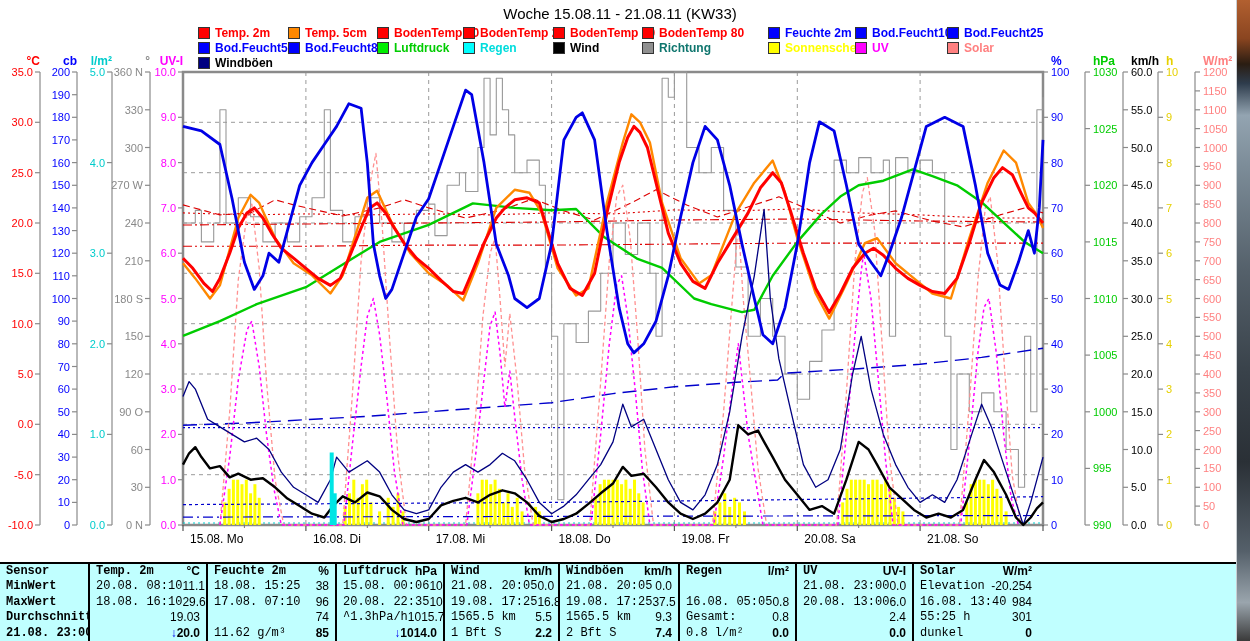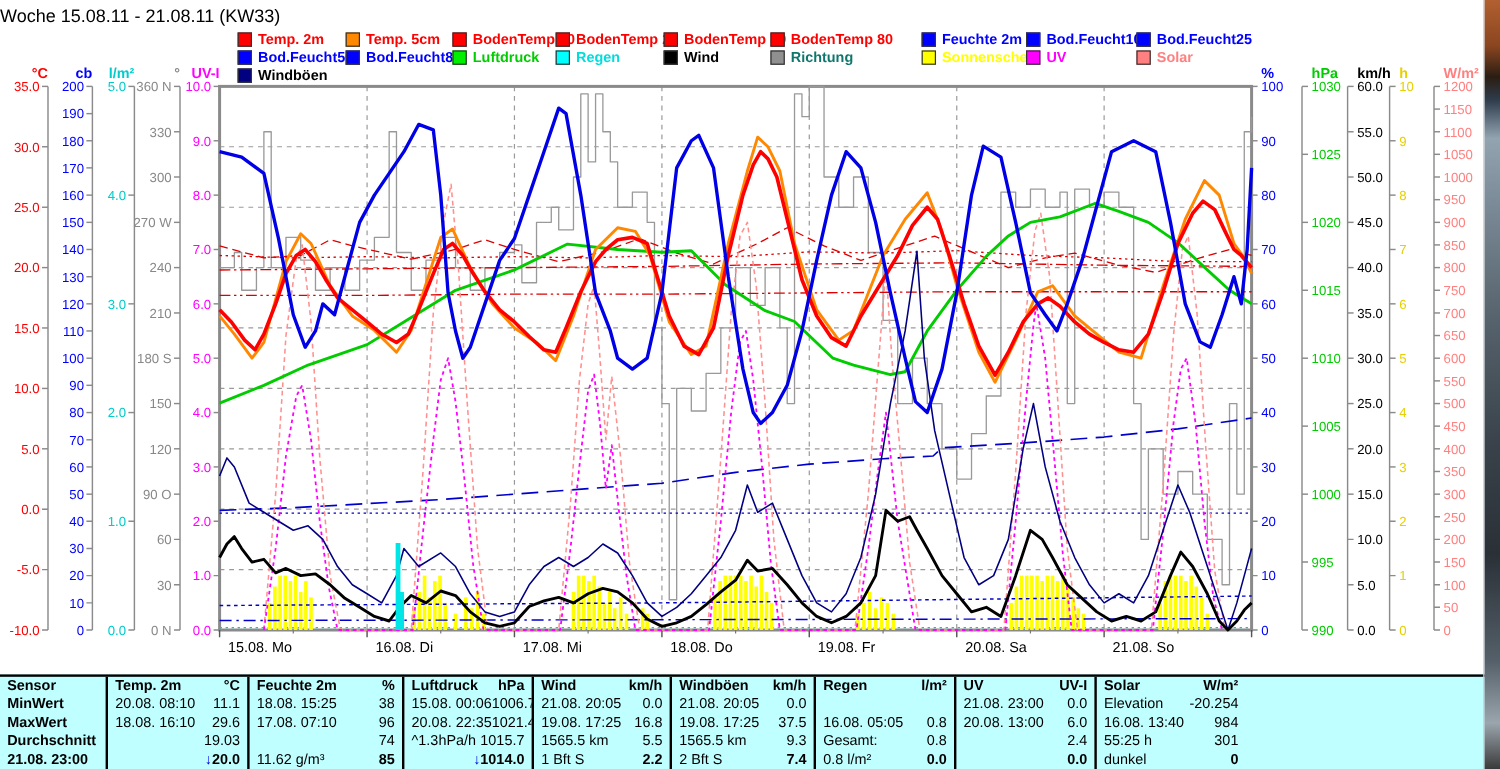--- a/index.html
+++ b/index.html
@@ -1,28 +1,28 @@
 <!DOCTYPE html>
 <html><head>
 <meta charset="utf-8">
 <style>
   html,body{margin:0;padding:0;background:#fff;}
   .screen{position:relative;width:1250px;height:641px;background:#ffffff;overflow:hidden;
           font-family:"Liberation Sans",sans-serif;}
-  .title{position:absolute;top:5px;left:0;width:1240px;text-align:left;font-size:15px;color:#000;}
+  .title{position:absolute;top:5px;left:0;width:1240px;text-align:center;font-size:15px;color:#000;}
   .legend-item{position:absolute;height:13px;display:flex;align-items:center;font-size:12px;font-weight:700;white-space:nowrap;}
   .legend-box{width:10px;height:10px;border:1px solid #333;margin-right:5px;flex:0 0 auto;}
   svg{position:absolute;left:0;top:0;}
   .wtable{position:absolute;left:0;top:562px;width:1250px;height:79px;background:#c0ffff;
           border-top:2px solid #000;font-size:12px;color:#000;}
   .wcol{position:absolute;top:0;height:79px;box-sizing:border-box;}
   .wcol.sep{border-left:2px solid #000;}
   .wrow{height:15.4px;line-height:15px;display:flex;justify-content:space-between;
         padding:0 6px 0 6px;white-space:nowrap;overflow:hidden;}
-  .wrow .l{text-align:center;}
+  .wrow .l{text-align:center;font-family:Liberation Mono, monospace;}
   .wrow .r{text-align:right;margin-left:auto;}
   .bold{font-weight:700;}
   .arrow{color:#0000ee;font-weight:700;}
   .edge{position:absolute;right:0;top:0;width:13px;height:641px;z-index:50;border-left:1px solid #c9ced2;
     background:linear-gradient(180deg,#b26030 0%,#8a4520 6%,#2a1d12 10%,#2e3c4c 13%,#93a4b1 18%,
                #7c8c98 26%,#55616b 42%,#39424a 58%,#2a3036 72%,#55606a 86%,#9aa5ad 94%,#3a3a3a 100%);}
 </style>
 </head>
 <body>
 

